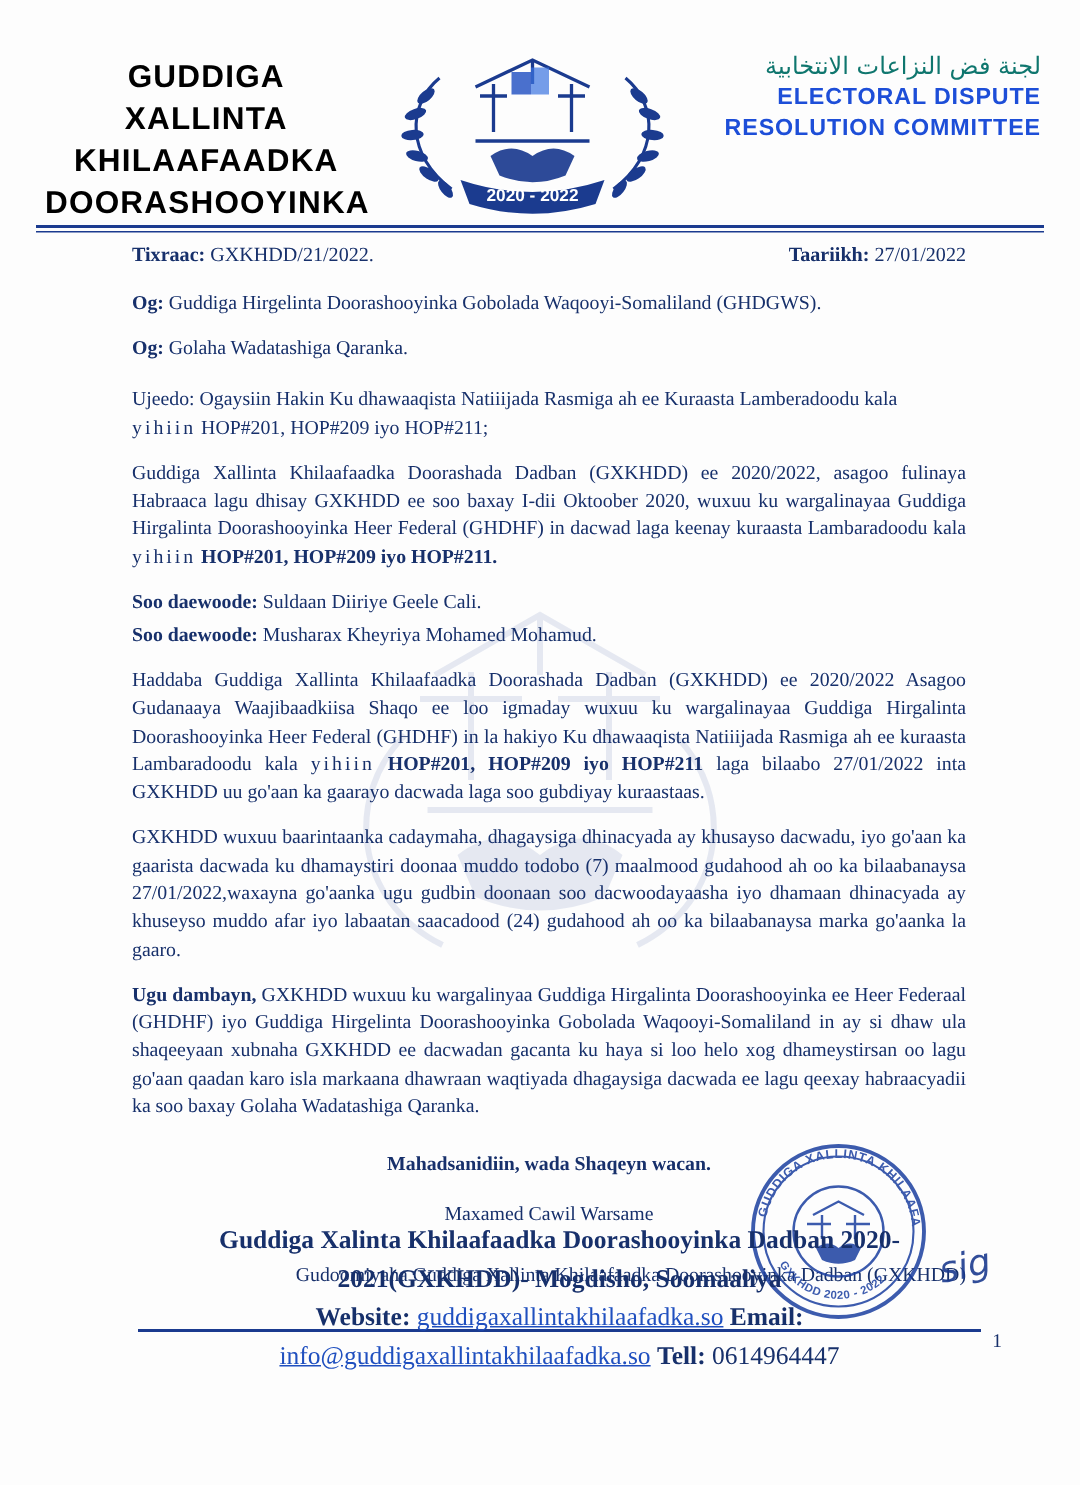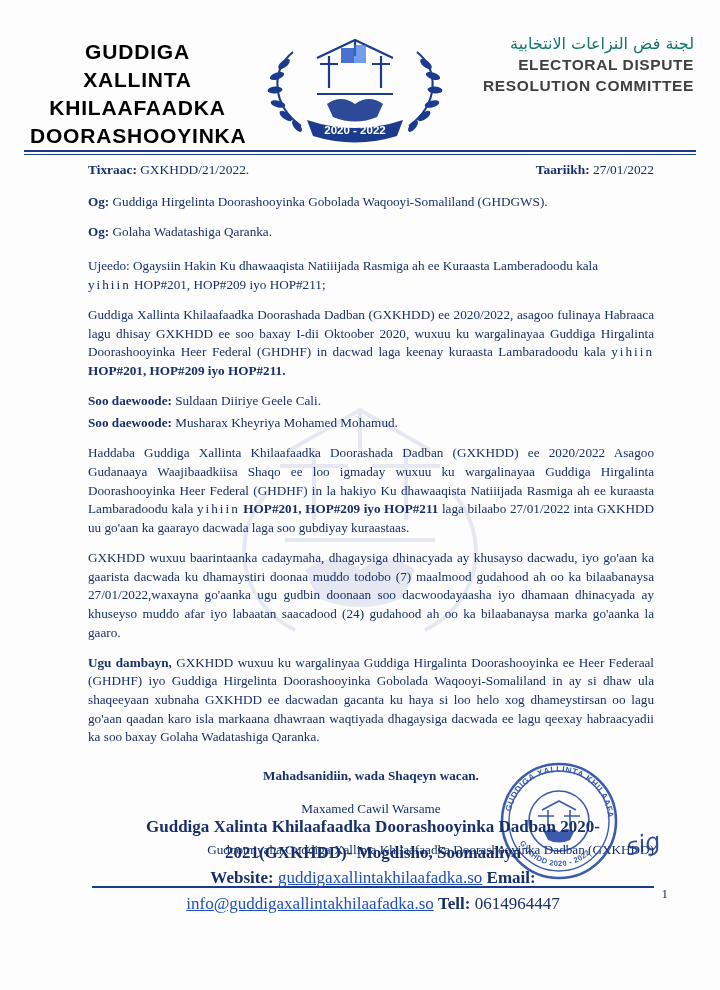--- a/index.html
+++ b/index.html
@@ -58,21 +58,21 @@
     color: #0f766e;
     direction: rtl;
     line-height: 1.2;
     margin-bottom: 2px;
   }
   .header-right .line {
     font-family: "Liberation Sans", sans-serif;
     font-weight: bold;
     font-size: 15.5px;
     letter-spacing: 0.6px;
-    color: #404040;
+    color: #1d4ed8;
     line-height: 1.34;
   }
 
   
   .emblem {
     width: 196px;
     height: 134px;
     position: relative;
     flex: 0 0 auto;
     margin-top: -2px;
@@ -101,21 +101,21 @@
     top: 370px;
     transform: translateX(-50%);
     opacity: 0.10;
     pointer-events: none;
   }
 
   
   .content {
     position: absolute;
     left: 88px;
-    right: 66px;
+    right: 76px;
     top: 160px;
     font-size: 13.2px;
     line-height: 1.42;
     text-align: justify;
     color: #17306b;
   }
 
   .row-meta {
     display: flex;
     justify-content: space-between;

